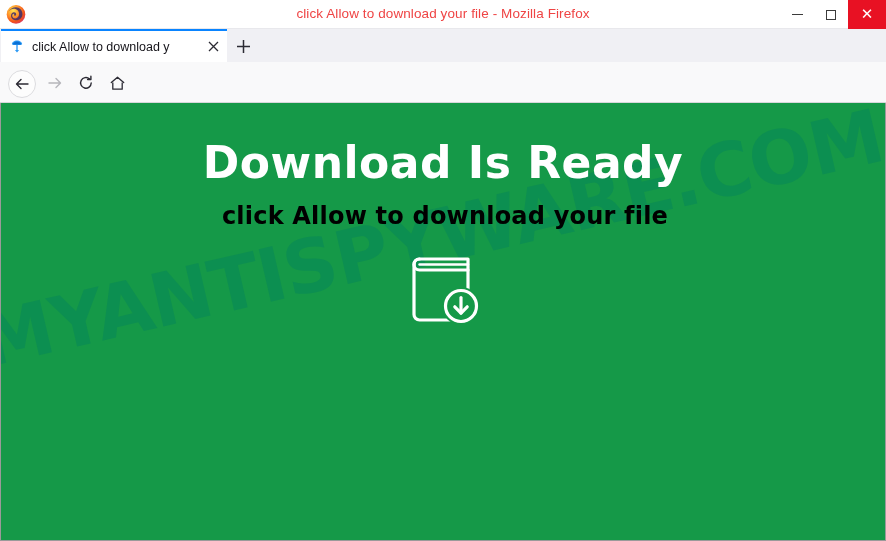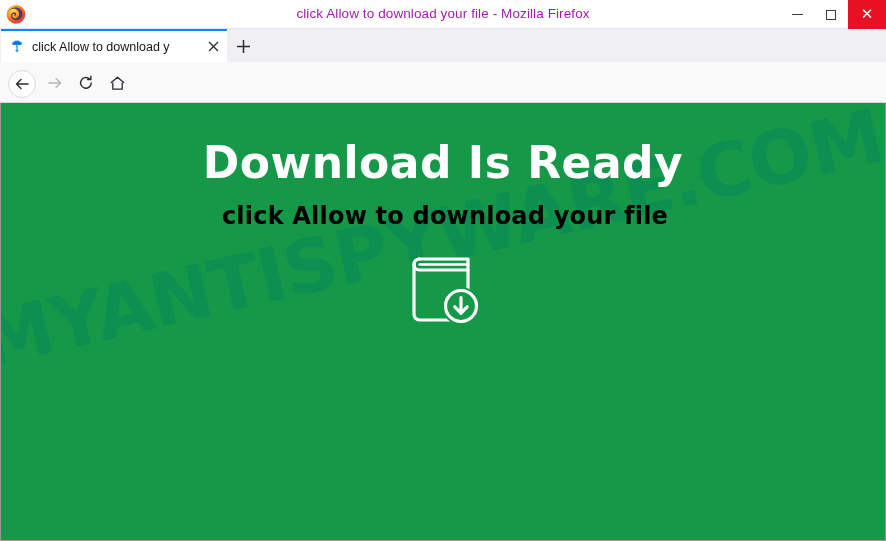--- a/index.html
+++ b/index.html
@@ -30,21 +30,21 @@
   .ff-logo {
     position: absolute;
     left: 5px; top: 3px;
     width: 22px; height: 22px;
   }
   .titlebar-title {
     position: absolute;
     left: 0; right: 0; top: 6px;
     text-align: center;
     font-size: 13.5px;
-    color: #a21caf;
+    color: #ef4444;
     letter-spacing: 0.1px;
     white-space: nowrap;
   }
   .wincontrols {
     position: absolute;
     right: 0; top: 0;
     height: 29px;
     display: flex;
     align-items: stretch;
   }

